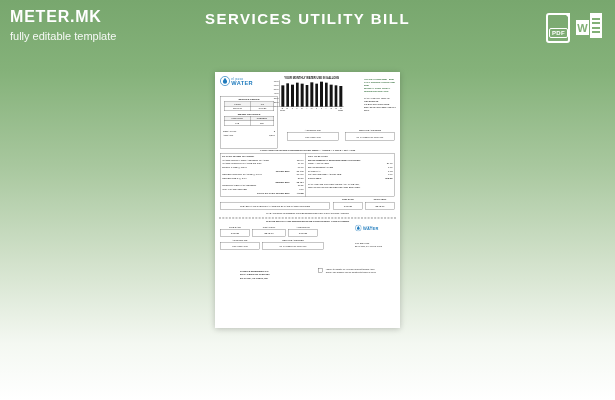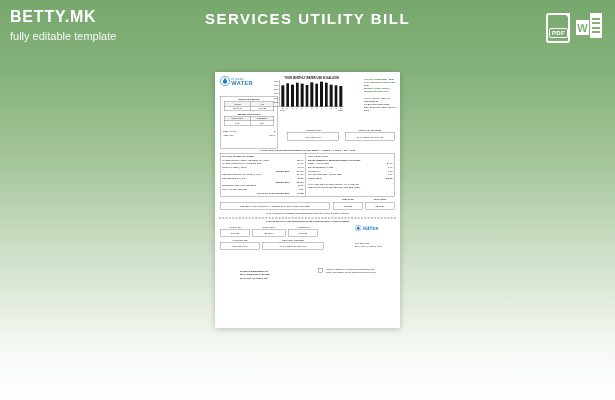--- a/index.html
+++ b/index.html
@@ -76,21 +76,21 @@
   .stub-label{font-size:6.8px;text-align:center;}
   .po{left:420px;top:508px;font-size:7px;line-height:10px;color:#222;}
   
   .mailing{left:75px;top:592px;font-size:7.5px;font-weight:600;line-height:10.5px;}
   .donate-box{left:309px;top:588px;width:15px;height:13px;border:1.5px solid #333;box-sizing:border-box;}
   .donate-text{left:332px;top:587px;width:205px;font-size:6.5px;line-height:8.5px;}
 </style>
 </head>
 <body>
 
-<div class="abs brand">BETTY.MK</div>
+<div class="abs brand">METER.MK</div>
 <div class="abs tagline">fully editable template</div>
 <div class="abs page-title">SERVICES UTILITY BILL</div>
 
 <div class="abs pdf-icon">
   <div class="pdf-fold"></div>
   <div class="pdf-label">PDF</div>
 </div>
 <div class="abs word-icon">
   <div class="word-square">W</div>
   <div class="word-page">

